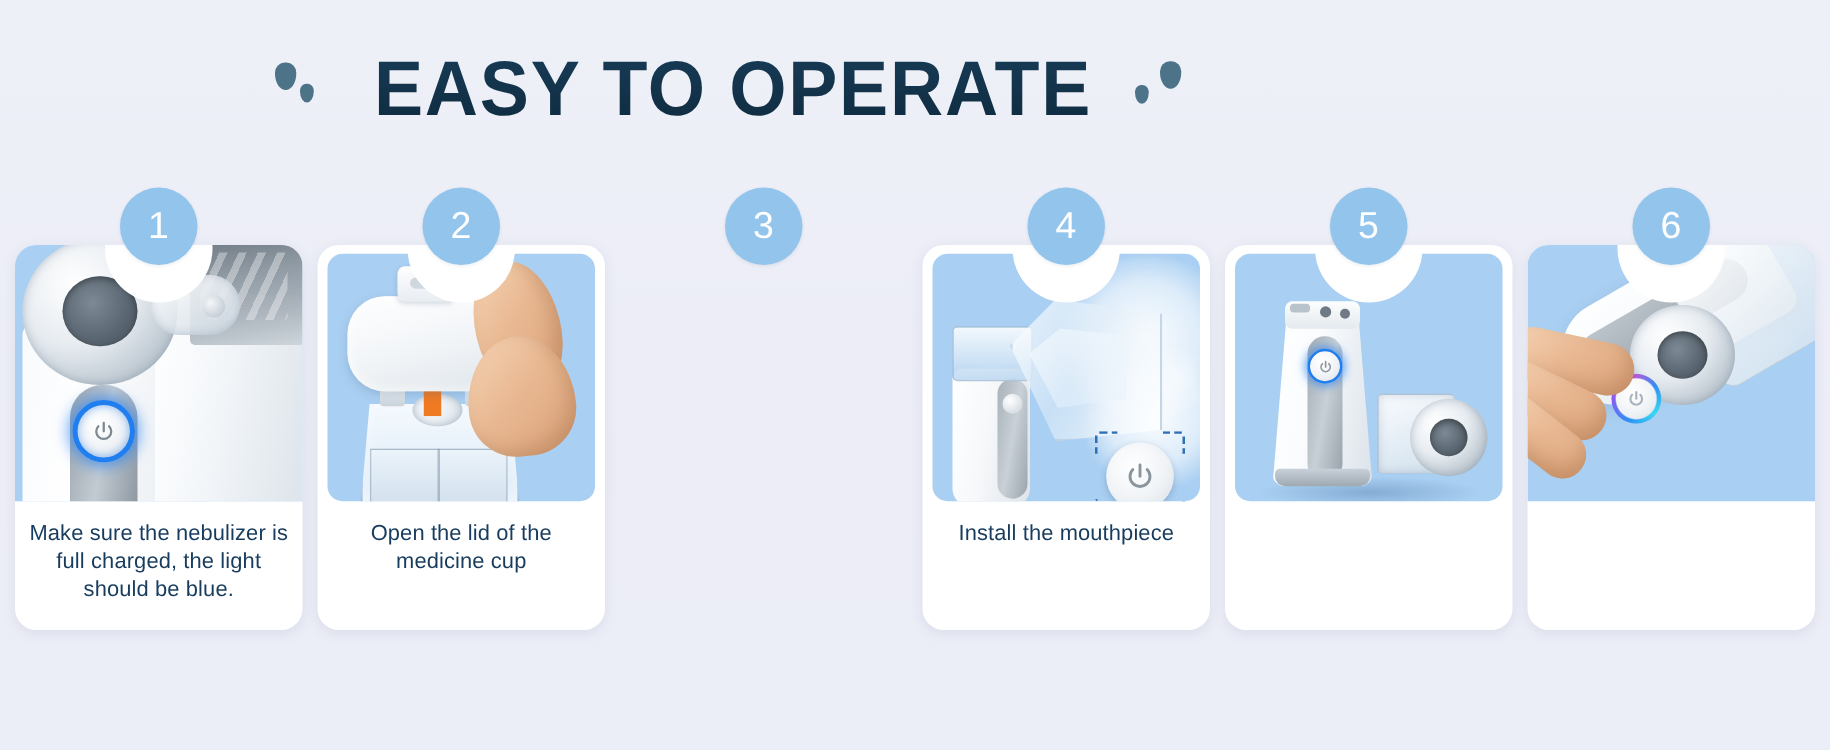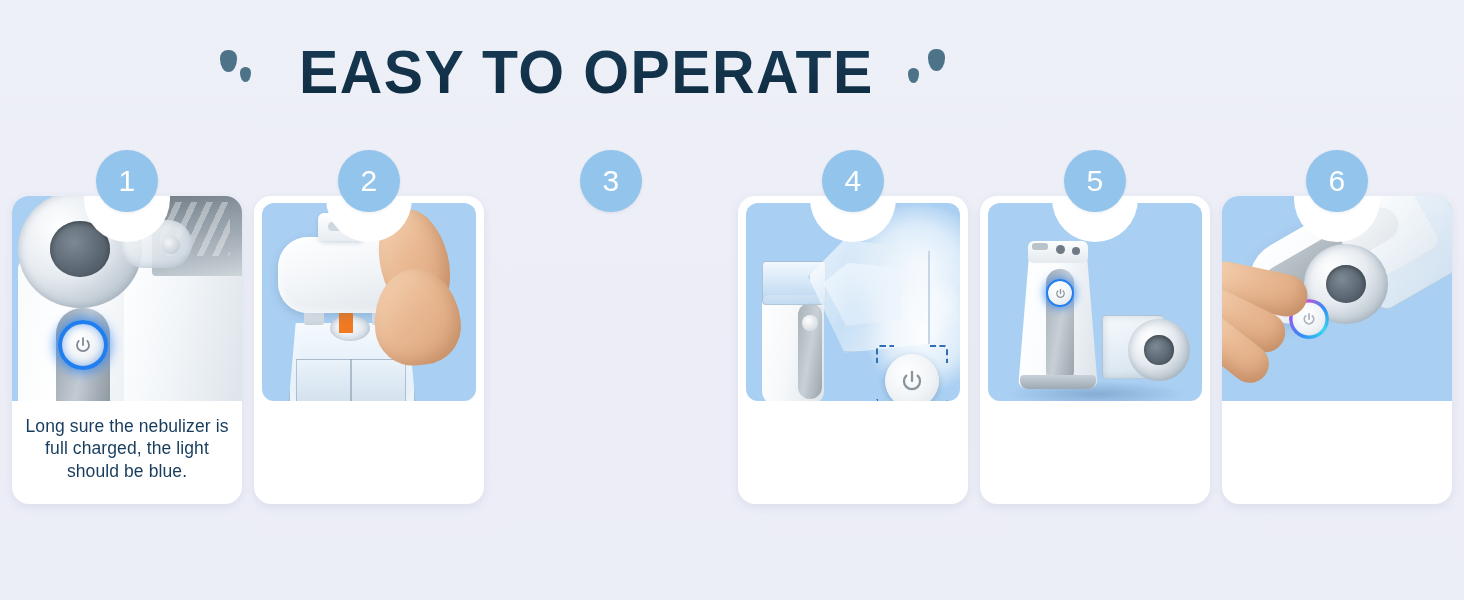--- a/index.html
+++ b/index.html
@@ -330,21 +330,21 @@
             <div class="pwr" style="left:50px;top:128px;width:42px;height:42px;">
               <span class="ring"></span>
               <svg width="18" height="18" viewBox="0 0 24 24" fill="none" stroke="#7d8892" stroke-width="2.4" stroke-linecap="round">
                 <path d="M12 3v9"></path>
                 <path d="M6.3 6.6a8 8 0 1 0 11.4 0"></path>
               </svg>
             </div>
           </div>
         </div>
         <div class="notch"></div>
-        <div class="caption">Long sure the nebulizer is full charged, the light should be blue.</div>
+        <div class="caption">Make sure the nebulizer is full charged, the light should be blue.</div>
       </div>
     </div>
 
     <div class="step">
       <div class="badge">2</div>
       <div class="card">
         <div class="thumb inset">
           <div class="art">
 
             <div class="cup" style="left:26px;top:120px;width:124px;height:86px;clip-path:polygon(6% 0,94% 0,100% 100%,0 100%);"></div>
@@ -363,20 +363,21 @@
             </svg>
 
             <div class="lid" style="left:16px;top:34px;width:130px;height:76px;"></div>
             <div class="lid-tab" style="left:56px;top:10px;width:46px;height:28px;"></div>
 
             <div class="finger" style="left:118px;top:6px;width:68px;height:104px;transform:rotate(-14deg);border-radius:46% 46% 40% 40%/52% 52% 48% 48%;"></div>
             <div class="finger" style="left:112px;top:66px;width:86px;height:96px;transform:rotate(-6deg);"></div>
           </div>
         </div>
         <div class="notch"></div>
+        <div class="caption">Open the lid of the medicine cup</div>
       </div>
     </div>
 
     <div class="step">
       <div class="badge">3</div>
     </div>
 
     <div class="step">
       <div class="badge">4</div>
       <div class="card">
@@ -409,20 +410,21 @@
               <div class="pwr" style="left:9px;top:9px;width:54px;height:54px;box-shadow:0 2px 6px rgba(60,90,130,.3);">
                 <svg width="24" height="24" viewBox="0 0 24 24" fill="none" stroke="#8a949d" stroke-width="2.3" stroke-linecap="round">
                   <path d="M12 3v9"></path>
                   <path d="M6.3 6.6a8 8 0 1 0 11.4 0"></path>
                 </svg>
               </div>
             </div>
           </div>
         </div>
         <div class="notch"></div>
+        <div class="caption">Install the mouthpiece</div>
       </div>
     </div>
 
     <div class="step">
       <div class="badge">5</div>
       <div class="card">
         <div class="thumb inset">
           <div class="art">
             <div class="shadow-oval" style="left:18px;top:178px;width:180px;height:26px;"></div>
 

